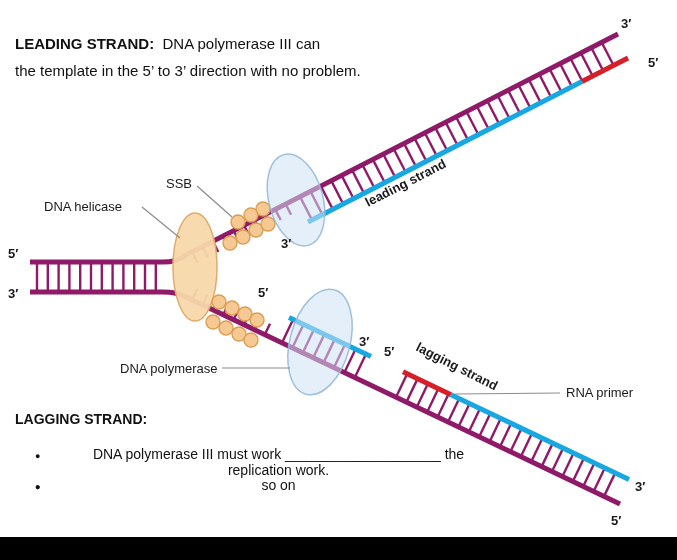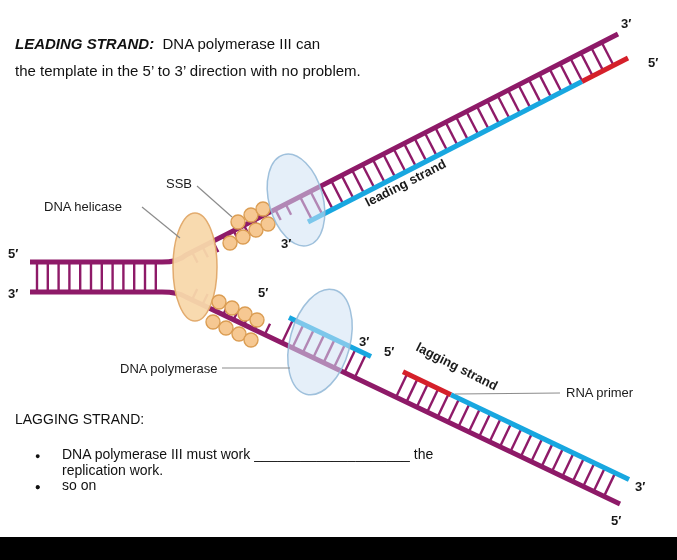--- a/index.html
+++ b/index.html
@@ -7,27 +7,27 @@
           font-family:"Liberation Sans", sans-serif;color:#111;}
   svg.diagram{position:absolute;left:0;top:0;z-index:1;}
   svg text{font-family:"Liberation Sans", sans-serif;fill:#1a1a1a;}
   .dlabel{font-size:13px;}
   .strand-label{font-size:13px;font-weight:bold;}
   .prime{font-size:13px;font-weight:bold;}
   .leader{stroke:#8c8c8c;stroke-width:1.2;}
   .leading-block{position:absolute;left:15px;top:30px;width:430px;z-index:2;
                  font-size:15px;line-height:27px;}
   .lead-line{white-space:pre-wrap;}
-  .bold{font-weight:bold;font-style:italic;}
+  .bold{font-weight:bold;}
   .lagging-block{position:absolute;left:15px;top:411px;width:480px;z-index:2;font-size:14px;}
-  .lag-heading{font-weight:normal;line-height:17px;}
+  .lag-heading{font-weight:bold;line-height:17px;}
   ul.bullets{list-style:none;margin:19px 0 0 0;padding:0;}
   ul.bullets li{position:relative;padding-left:47px;line-height:15.5px;margin:0;}
   ul.bullets .dot{position:absolute;left:20px;top:2px;font-size:9px;}
-  .bl{white-space:pre-wrap;}
+  .bl{white-space:pre-wrap;text-align:center;}
   .bottom-bar{position:absolute;left:0;bottom:0;width:677px;height:23px;background:#000;z-index:5;}
 </style>
 </head>
 <body>
 
 <div class="screen">
 
   <svg class="diagram" width="677" height="560" viewBox="0 0 677 560">
 
     <g>

